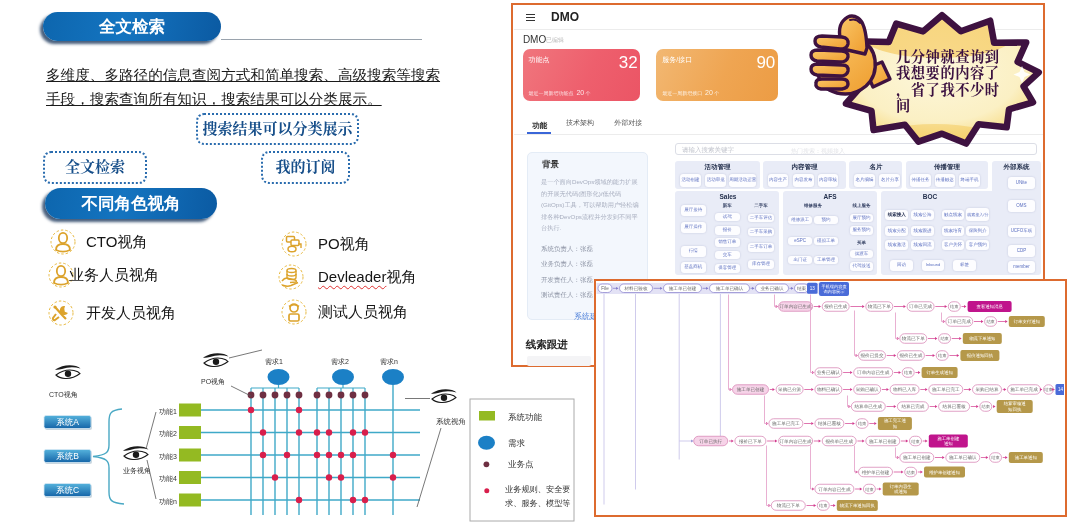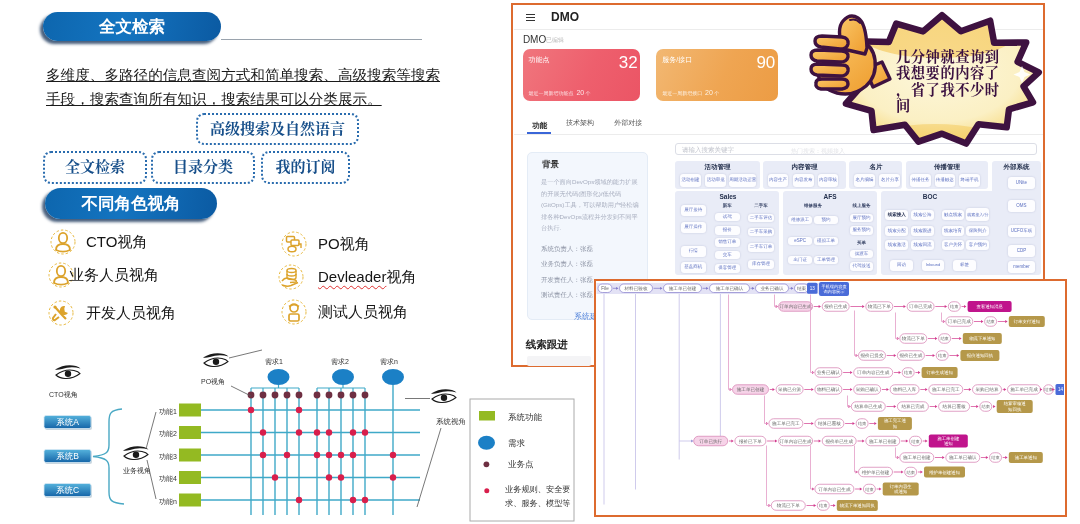--- a/index.html
+++ b/index.html
@@ -13,23 +13,22 @@
 .rolelabel{position:absolute;font-size:15px;color:#151515;}
 .chip{position:absolute;background:#fdfdff;border-radius:3px;color:#5b6fc0;
   text-align:center;overflow:hidden;box-shadow:0 0 2px rgba(100,110,160,.3);}
 .subh{position:absolute;font-size:4.5px;color:#3a4668;font-weight:bold;text-align:center;}
 </style></head><body>
 <div id="stage">
 
 <div class="pill" style="left:43px;top:12px;width:178px;height:29px;line-height:29px;">全文检索</div>
 <div class="abs" style="left:221px;top:39px;width:201px;height:1px;background:#9aa3ad;"></div>
 <div class="abs" style="left:46px;top:63px;width:430px;font-size:14.6px;line-height:24px;white-space:nowrap;color:#1a1a1a;text-decoration:underline;">多维度、多路径的信息查阅方式和简单搜索、高级搜索等搜索<br>手段，搜索查询所有知识，搜索结果可以分类展示。</div>
-<div class="dash" style="left:196px;top:113px;width:163px;height:32px;line-height:28px;font-size:15px;">高级搜索及自然语言</div>
+<div class="dash" style="left:196px;top:113px;width:163px;height:32px;line-height:28px;font-size:15px;">搜索结果可以分类展示</div>
 <div class="dash" style="left:43px;top:151px;width:104px;height:33px;line-height:29px;font-size:15px;">全文检索</div>
-<div class="dash" style="left:151px;top:151px;width:104px;height:33px;line-height:29px;font-size:15px;">目录分类</div>
 <div class="dash" style="left:261px;top:151px;width:89px;height:33px;line-height:29px;font-size:15px;">我的订阅</div>
 <div class="pill" style="left:45px;top:188px;width:172px;height:31px;line-height:31px;">不同角色视角</div>
 <svg class="abs" style="left:50px;top:229px;" width="26" height="26" viewBox="0 0 26 26">
       <circle cx="13" cy="13" r="12" fill="none" stroke="#e8b93e" stroke-width="1" stroke-dasharray="2.5,2"></circle>
       <ellipse cx="13" cy="9" rx="4.2" ry="5.2" fill="none" stroke="#dca32c" stroke-width="1.8"></ellipse>
       <path d="M6,21 q0,-6 7,-6 q7,0 7,6 q-3.5,1.6 -7,1.6 q-3.5,0 -7,-1.6 Z" fill="none" stroke="#dca32c" stroke-width="1.8"></path>
     </svg>
 <div class="rolelabel" style="left:86px;top:233px;">CTO视角</div>
 <svg class="abs" style="left:281px;top:231px;" width="26" height="26" viewBox="0 0 26 26">
       <circle cx="13" cy="13" r="12" fill="none" stroke="#e8b93e" stroke-width="1" stroke-dasharray="2.5,2"></circle>

